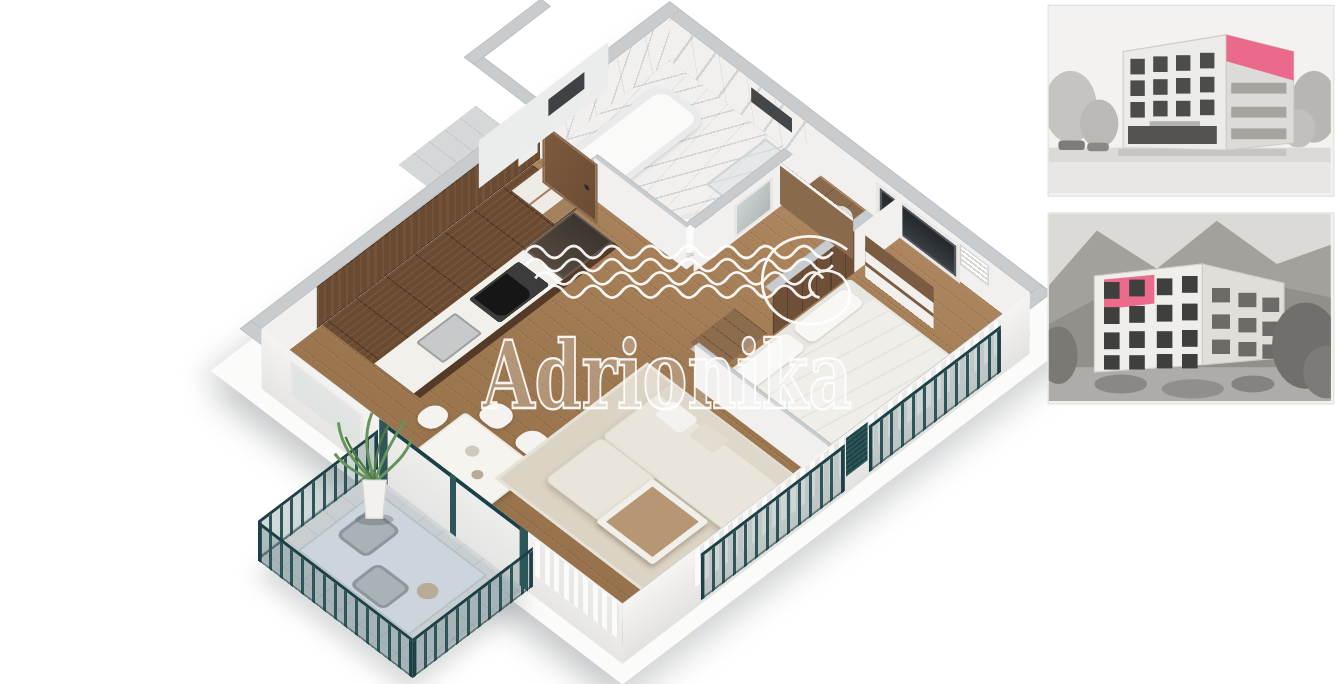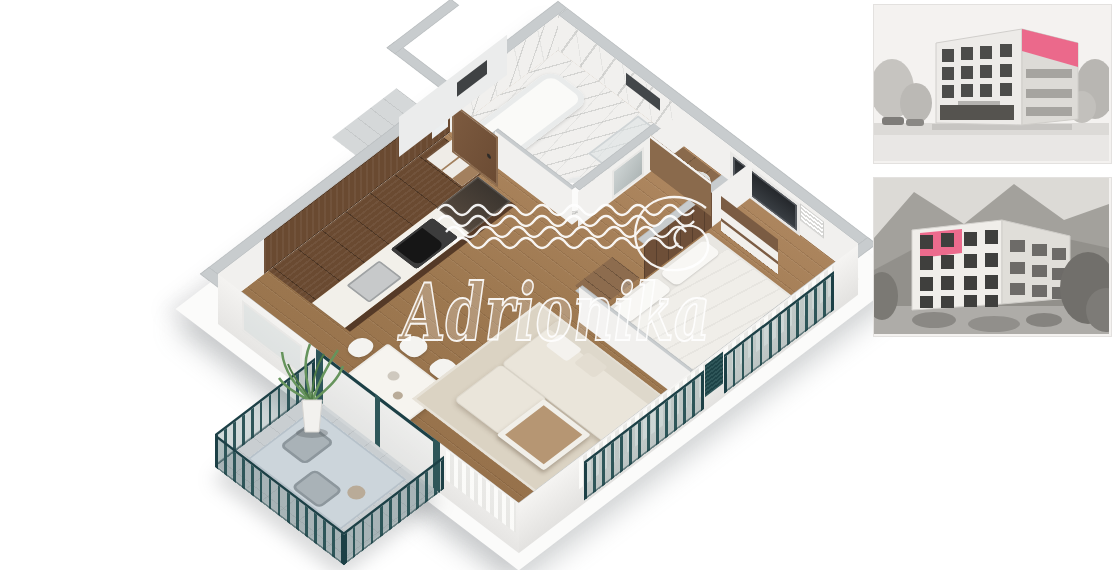--- a/index.html
+++ b/index.html
@@ -4,21 +4,21 @@
 <style>
   :root{
     --background:#ffffff; --wall-cap:#c8ccce; --wall-face:#f1f0ee; --plinth:#fbfbfa;
     --floor-wood:#a57e58; --kitchen-wood:#6a4a31; --cabinet-front:#553a27; --headboard-wood:#6e4f38;
     --closet-wood:#7b5c43; --marble:#f1f0ee; --railing-teal:#2e5659; --railing-teal-dark:#1c4046;
     --sofa-cream:#eae5da; --rug-beige:#dbd3c3; --bed-linen:#f0eee9; --table-white:#f6f4ef;
     --balcony-tile:#c9ced1; --balcony-rug:#ccd5db; --accent-pink:#ec5f84; --photo-bg:#f4f2f0;
     --photo-building:#edebe8; --photo-side:#dddbd7; --photo-window:#4c4c4a; --photo-green:#8f8d88;
   }
   html,body{margin:0;padding:0;background:#fff;font-family:"DejaVu Sans",sans-serif;}
-  .scene{position:relative;width:1117px;height:570px;background:var(--background);overflow:hidden;font-style:italic;}
+  .scene{position:relative;width:1117px;height:570px;background:var(--background);overflow:hidden;}
   .abs{position:absolute;}
   .iso{position:absolute;left:0;top:0;width:420px;height:475px;transform-origin:0 0;}
   .floor-layer{transform:matrix(0.715,0.545,-0.715,0.545,558,50);}
   .cap-layer{transform:matrix(0.715,0.545,-0.715,0.545,558,15);}
   .c{position:absolute;background:var(--wall-cap);box-shadow:inset 0 0 0 1px rgba(0,0,0,.06);}
   .face{position:absolute;transform-origin:0 0;}
   .sw{transform:skewY(37.3deg);}
   .se{transform:skewY(-37.3deg);}
   .rail{background:repeating-linear-gradient(90deg,var(--railing-teal) 0 2.5px,rgba(46,86,89,.22) 2.5px 9px);
         border-top:3px solid var(--railing-teal-dark);

